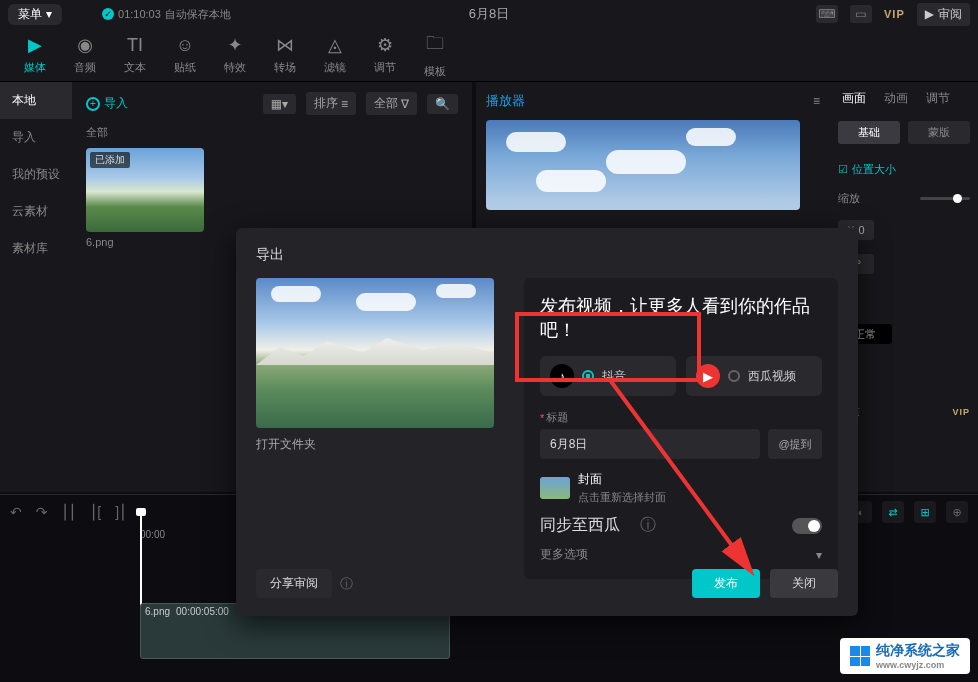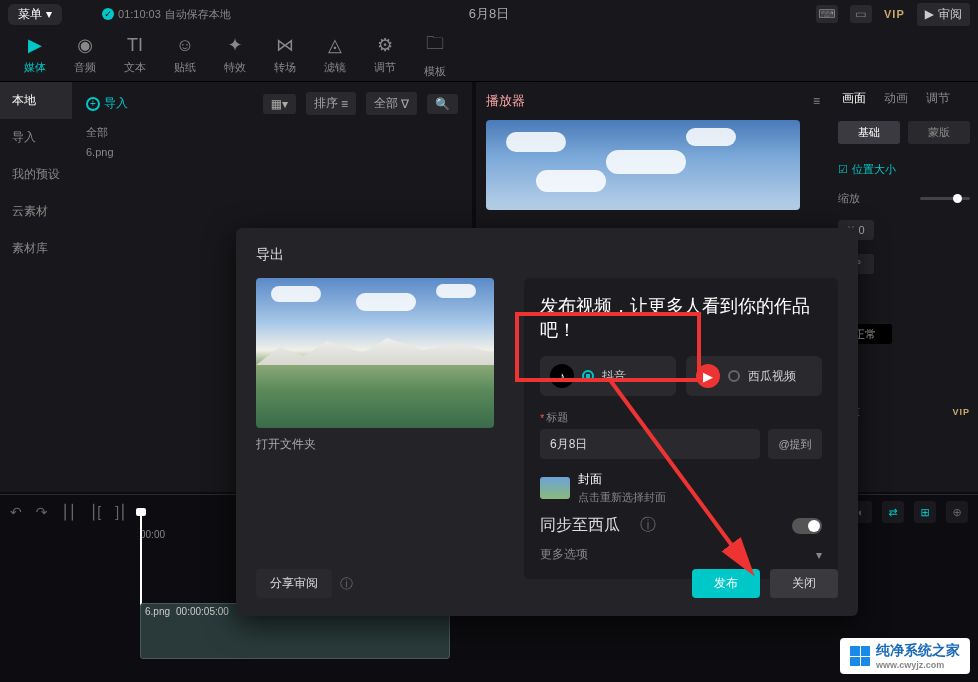--- a/index.html
+++ b/index.html
@@ -39,21 +39,21 @@
 .toolbar-spacer { flex: 1; }
 .toolbar-btn { background: #2a2a2e; padding: 3px 8px; border-radius: 3px; color: #aaa; display: flex; align-items: center; gap: 3px; }
 .all-label { color: #888; margin: 6px 0; font-size: 11px; }
 .asset-thumb { width: 118px; height: 84px; background: linear-gradient(to bottom, #6ba3d8 0%, #a8c8e8 35%, #d8e8d0 52%, #5a8a4a 70%, #3a6a3a 100%); border-radius: 4px; position: relative; margin-top: 8px; }
 .asset-added { position: absolute; top: 4px; left: 4px; background: rgba(0,0,0,0.6); padding: 1px 5px; border-radius: 2px; font-size: 10px; color: #ddd; }
 .asset-name { color: #888; font-size: 11px; margin-top: 4px; }
 
 
 .player-panel { flex: 1; background: #18181c; padding: 10px; margin-left: 4px; }
 .player-header { display: flex; align-items: center; justify-content: space-between; margin-bottom: 10px; }
-.player-title { color: #fca5a5; font-size: 13px; }
+.player-title { color: #0ea5e9; font-size: 13px; }
 .player-menu { color: #888; }
 .player-preview { width: 314px; height: 90px; background: linear-gradient(to bottom, #4a7ab8 0%, #7aa8d8 40%, #b8d0e8 100%); border-radius: 4px; margin-top: 2px; position: relative; overflow: hidden; }
 .cloud { position: absolute; background: #fff; border-radius: 20px; opacity: 0.85; }
 
 
 .right-panel { width: 148px; background: #18181c; padding: 8px; }
 .right-tabs { display: flex; gap: 18px; margin-bottom: 10px; padding: 0 4px; align-items: flex-end; }
 .right-tab { color: #888; font-size: 12px; padding-bottom: 4px; cursor: pointer; }
 .right-tab.active { color: #fff; }
 .basic-tabs { display: flex; gap: 8px; }
@@ -213,20 +213,23 @@
       </div>
       <div class="toolbar-btn">
         <span>全部</span>
         <span>∇</span>
       </div>
       <div class="toolbar-btn">
         <span>🔍</span>
       </div>
     </div>
     <div class="all-label">全部</div>
+    <div class="asset-thumb">
+      <div class="asset-added">已添加</div>
+    </div>
     <div class="asset-name">6.png</div>
   </div>
 
   <div class="player-panel">
     <div class="player-header">
       <span class="player-title">播放器</span>
       <span class="player-menu">≡</span>
     </div>
     <div class="player-preview">
       <div class="cloud" style="width:60px;height:20px;top:12px;left:20px"></div>

